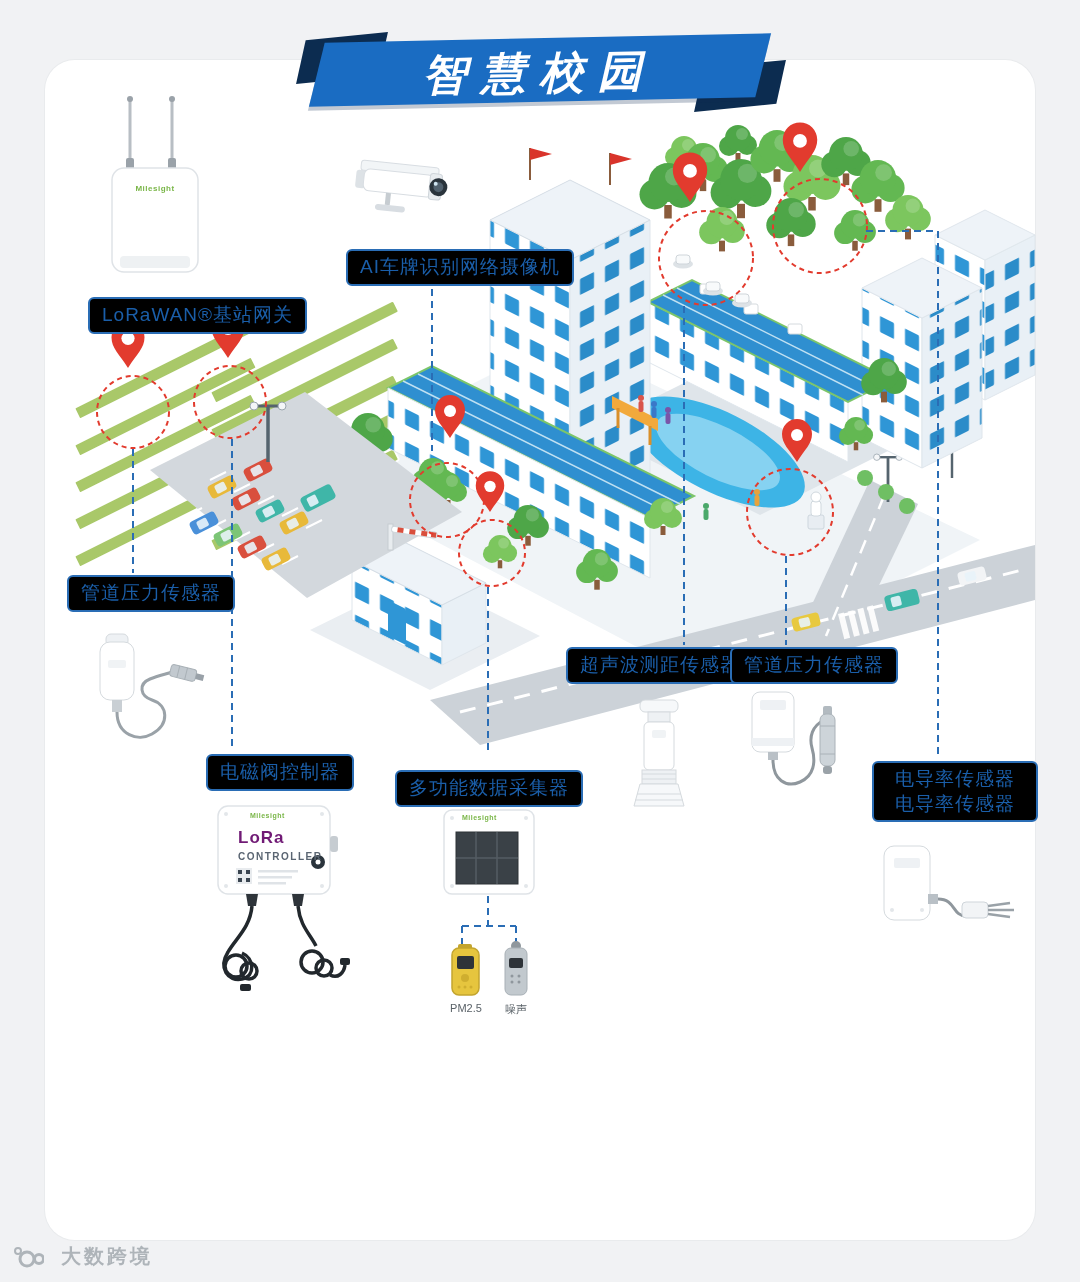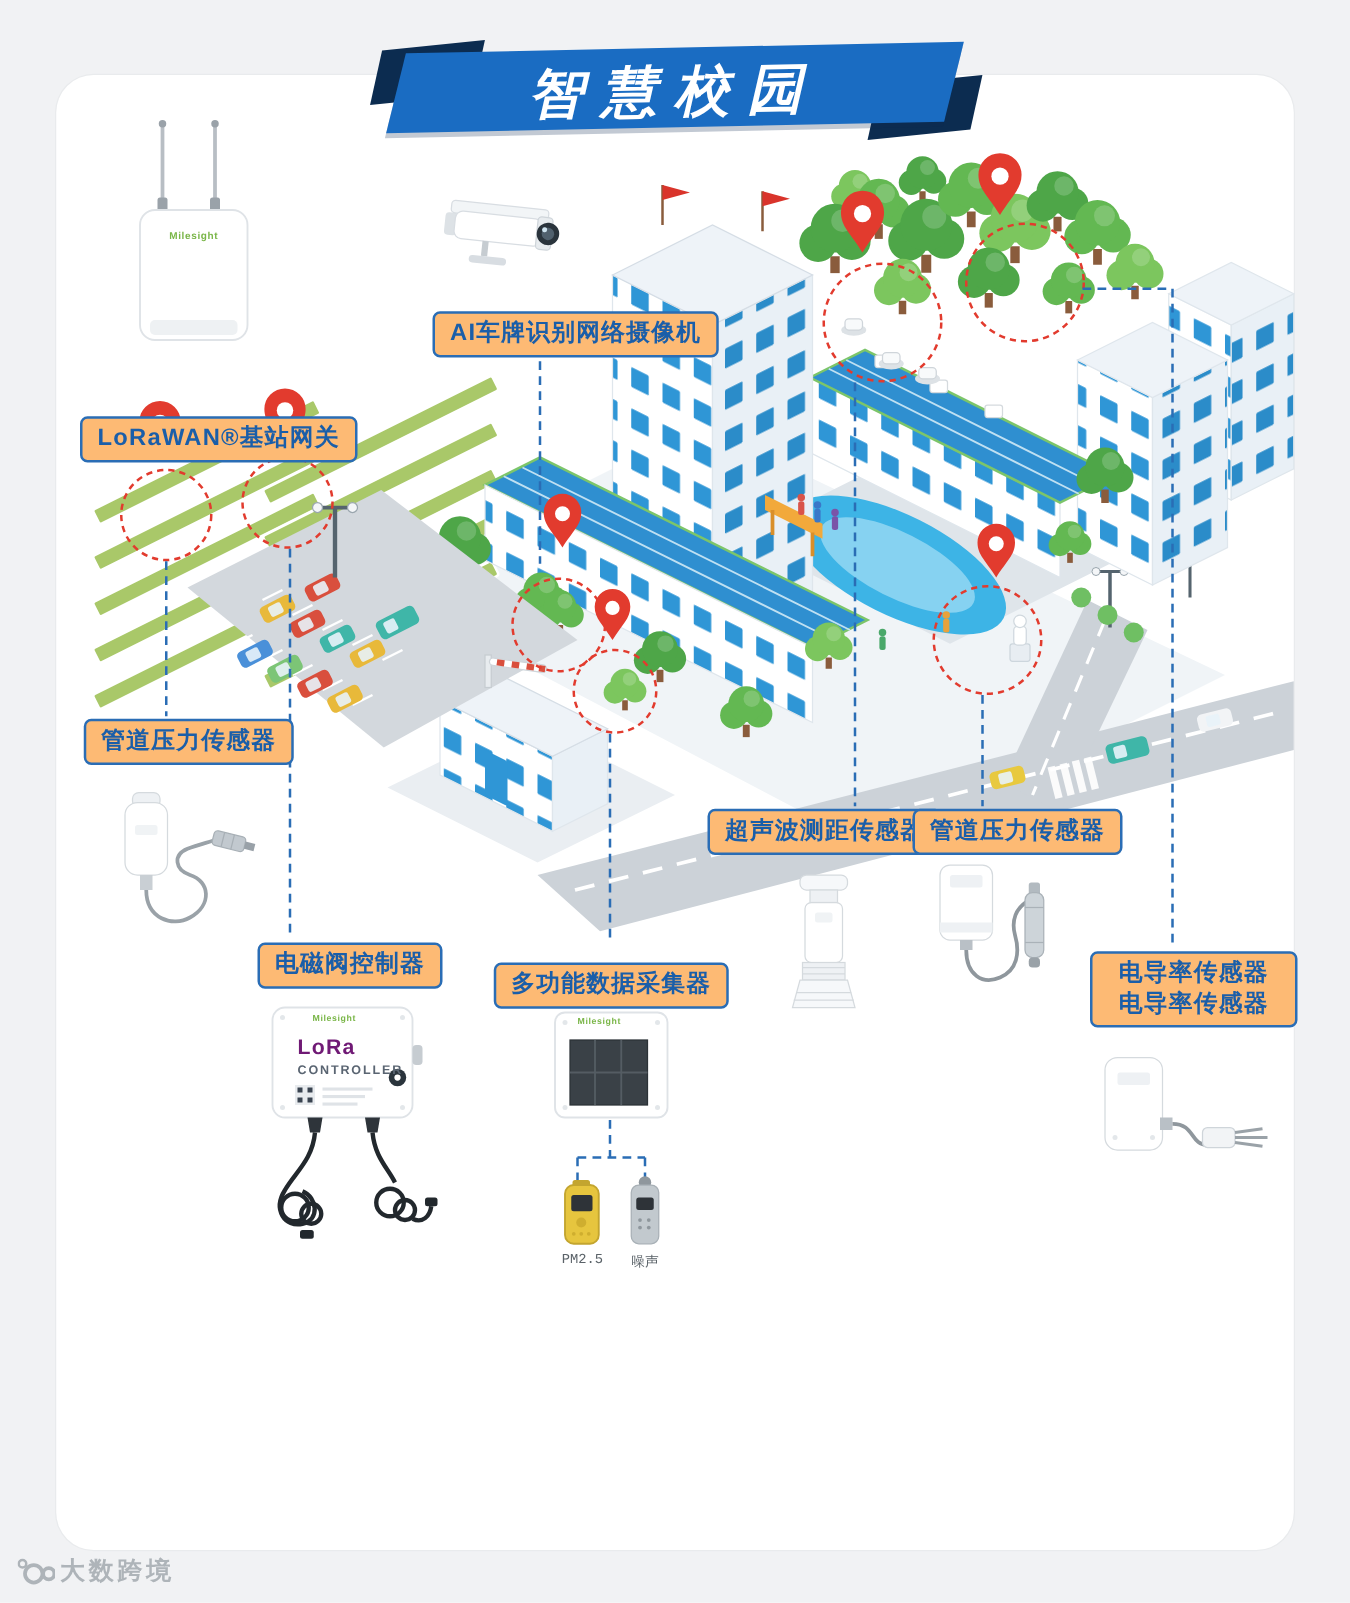--- a/index.html
+++ b/index.html
@@ -10,32 +10,32 @@
   
   .banner-fold{position:absolute;width:80px;height:44px;background:#0c2c50;}
   .fold-l{left:302px;top:36px;transform:skewX(-18deg) rotate(-6deg);}
   .fold-r{left:700px;top:64px;transform:skewX(-18deg) rotate(-6deg);}
   .banner-main{position:absolute;left:318px;top:38px;width:444px;height:64px;background:#1a6cc2;
                transform:skewX(-15deg) rotate(-1.2deg);box-shadow:0 4px 0 rgba(10,40,80,.25);}
   .banner-text{position:absolute;left:0;right:0;top:6px;text-align:center;font-size:44px;
                font-weight:900;font-style:italic;color:#ffffff;letter-spacing:14px;
                transform:skewX(15deg);}
   
-  .callout{position:absolute;background:#fdba74;border:2px solid #2a6db5;color:#1a5ea9;
-           font-weight:700;font-size:19px;line-height:1.3;padding:4px 12px;border-radius:6px;
+  .callout{position:absolute;background:#000000;border:2px solid #2a6db5;color:#1a5ea9;
+           font-weight:400;font-size:19px;line-height:1.3;padding:4px 12px;border-radius:6px;
            white-space:nowrap;z-index:6;letter-spacing:1px;}
   .callout-2{text-align:center;white-space:normal;width:146px;padding:4px 8px;}
   
   .dtext{position:absolute;z-index:7;color:#701a75;}
   .brand{font-size:8px;color:#7ab648;font-weight:700;letter-spacing:0.5px;}
   .lora-big{font-size:17px;font-weight:800;letter-spacing:1px;}
   .lora-sub{font-size:10px;font-weight:700;letter-spacing:1.5px;color:#5a6572;}
-  .hand-label{font-size:11px;color:#5a6268;text-align:center;font-family:Liberation Mono, monospace;}
+  .hand-label{font-size:11px;color:#5a6268;text-align:center;}
   
-  .watermark{position:absolute;left:14px;top:1243px;display:flex;align-items:center;gap:4px;z-index:8;}
+  .watermark{position:absolute;left:14px;top:1243px;display:flex;align-items:center;gap:17px;z-index:8;}
   .watermark-text{font-size:20px;font-weight:700;color:#aeb4b9;letter-spacing:3px;}
   svg.scene{position:absolute;left:0;top:0;z-index:3;}
 </style>
 </head>
 <body>
 
 <div class="stage">
 
   <div class="card"></div>
 
@@ -457,21 +457,21 @@
         <circle cx="922" cy="910" r="2" fill="#e3e7ea"></circle>
       <rect x="928" y="894" width="10" height="10" fill="#b9c0c6"></rect>
       <path d="M938,899 C956,899 952,916 966,916 C974,916 976,910 984,910" fill="none" stroke="#8f979d" stroke-width="3"></path>
       <rect x="962" y="902" width="26" height="16" rx="4" fill="#f2f4f6" stroke="#cfd5da"></rect>
       <line x1="988" y1="906" x2="1010" y2="903" stroke="#9aa2a8" stroke-width="2.5"></line>
       <line x1="988" y1="910" x2="1014" y2="910" stroke="#9aa2a8" stroke-width="2.5"></line>
       <line x1="988" y1="914" x2="1010" y2="917" stroke="#9aa2a8" stroke-width="2.5"></line>
     </g>
   </svg>
 
-  <div class="callout" style="left:64px;top:297px;margin-top:36px;">LoRaWAN®基站网关</div>
+  <div class="callout" style="left:88px;top:297px;">LoRaWAN®基站网关</div>
   <div class="callout" style="left:346px;top:249px;">AI车牌识别网络摄像机</div>
   <div class="callout" style="left:67px;top:575px;">管道压力传感器</div>
   <div class="callout" style="left:206px;top:754px;">电磁阀控制器</div>
   <div class="callout" style="left:395px;top:754px;margin-top:16px;">多功能数据采集器</div>
   <div class="callout" style="left:566px;top:647px;">超声波测距传感器</div>
   <div class="callout" style="left:730px;top:647px;">管道压力传感器</div>
   <div class="callout callout-2" style="left:872px;top:761px;">
     <div>电导率传感器</div>
     <div>电导率传感器</div>
   </div>

